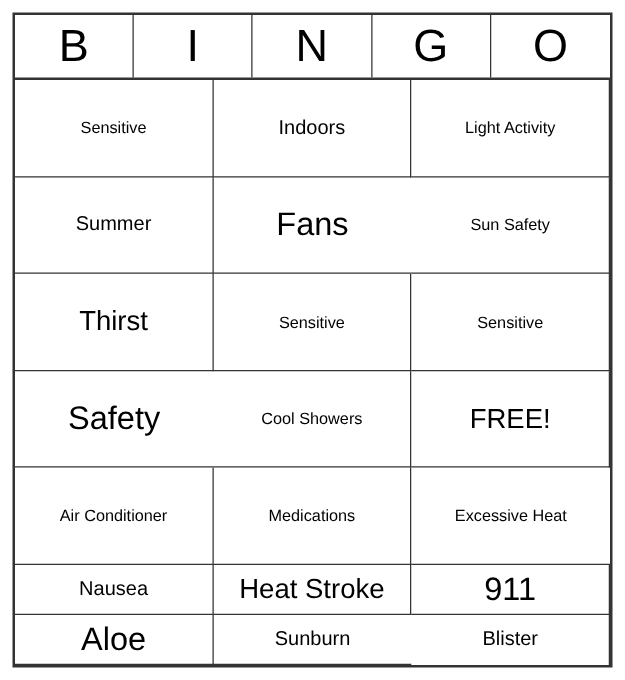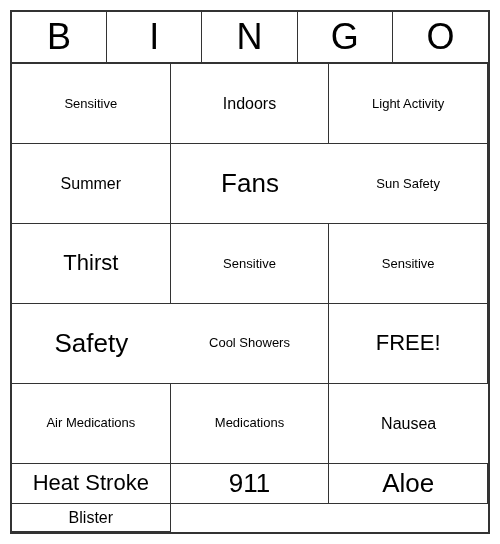--- a/index.html
+++ b/index.html
@@ -115,34 +115,40 @@
       <div class="bingo-cell">
         <span class="cell-text xlarge">Safety</span>
       </div>
       <div class="bingo-cell">
         <span class="cell-text">Cool Showers</span>
       </div>
       <div class="bingo-cell">
         <span class="cell-text large">FREE!</span>
       </div>
       <div class="bingo-cell">
-        <span class="cell-text">Air Medications</span>
+        <span class="cell-text">Air Conditioner</span>
       </div>
       <div class="bingo-cell">
         <span class="cell-text">Medications</span>
+      </div>
+      <div class="bingo-cell">
+        <span class="cell-text">Excessive Heat</span>
       </div>
       <div class="bingo-cell">
         <span class="cell-text medium">Nausea</span>
       </div>
       <div class="bingo-cell">
         <span class="cell-text large">Heat Stroke</span>
       </div>
       <div class="bingo-cell">
         <span class="cell-text xlarge">911</span>
       </div>
       <div class="bingo-cell">
         <span class="cell-text xlarge">Aloe</span>
       </div>
       <div class="bingo-cell">
+        <span class="cell-text medium">Sunburn</span>
+      </div>
+      <div class="bingo-cell">
         <span class="cell-text medium">Blister</span>
       </div>
     </div>
 </div>
 
 </body></html>

